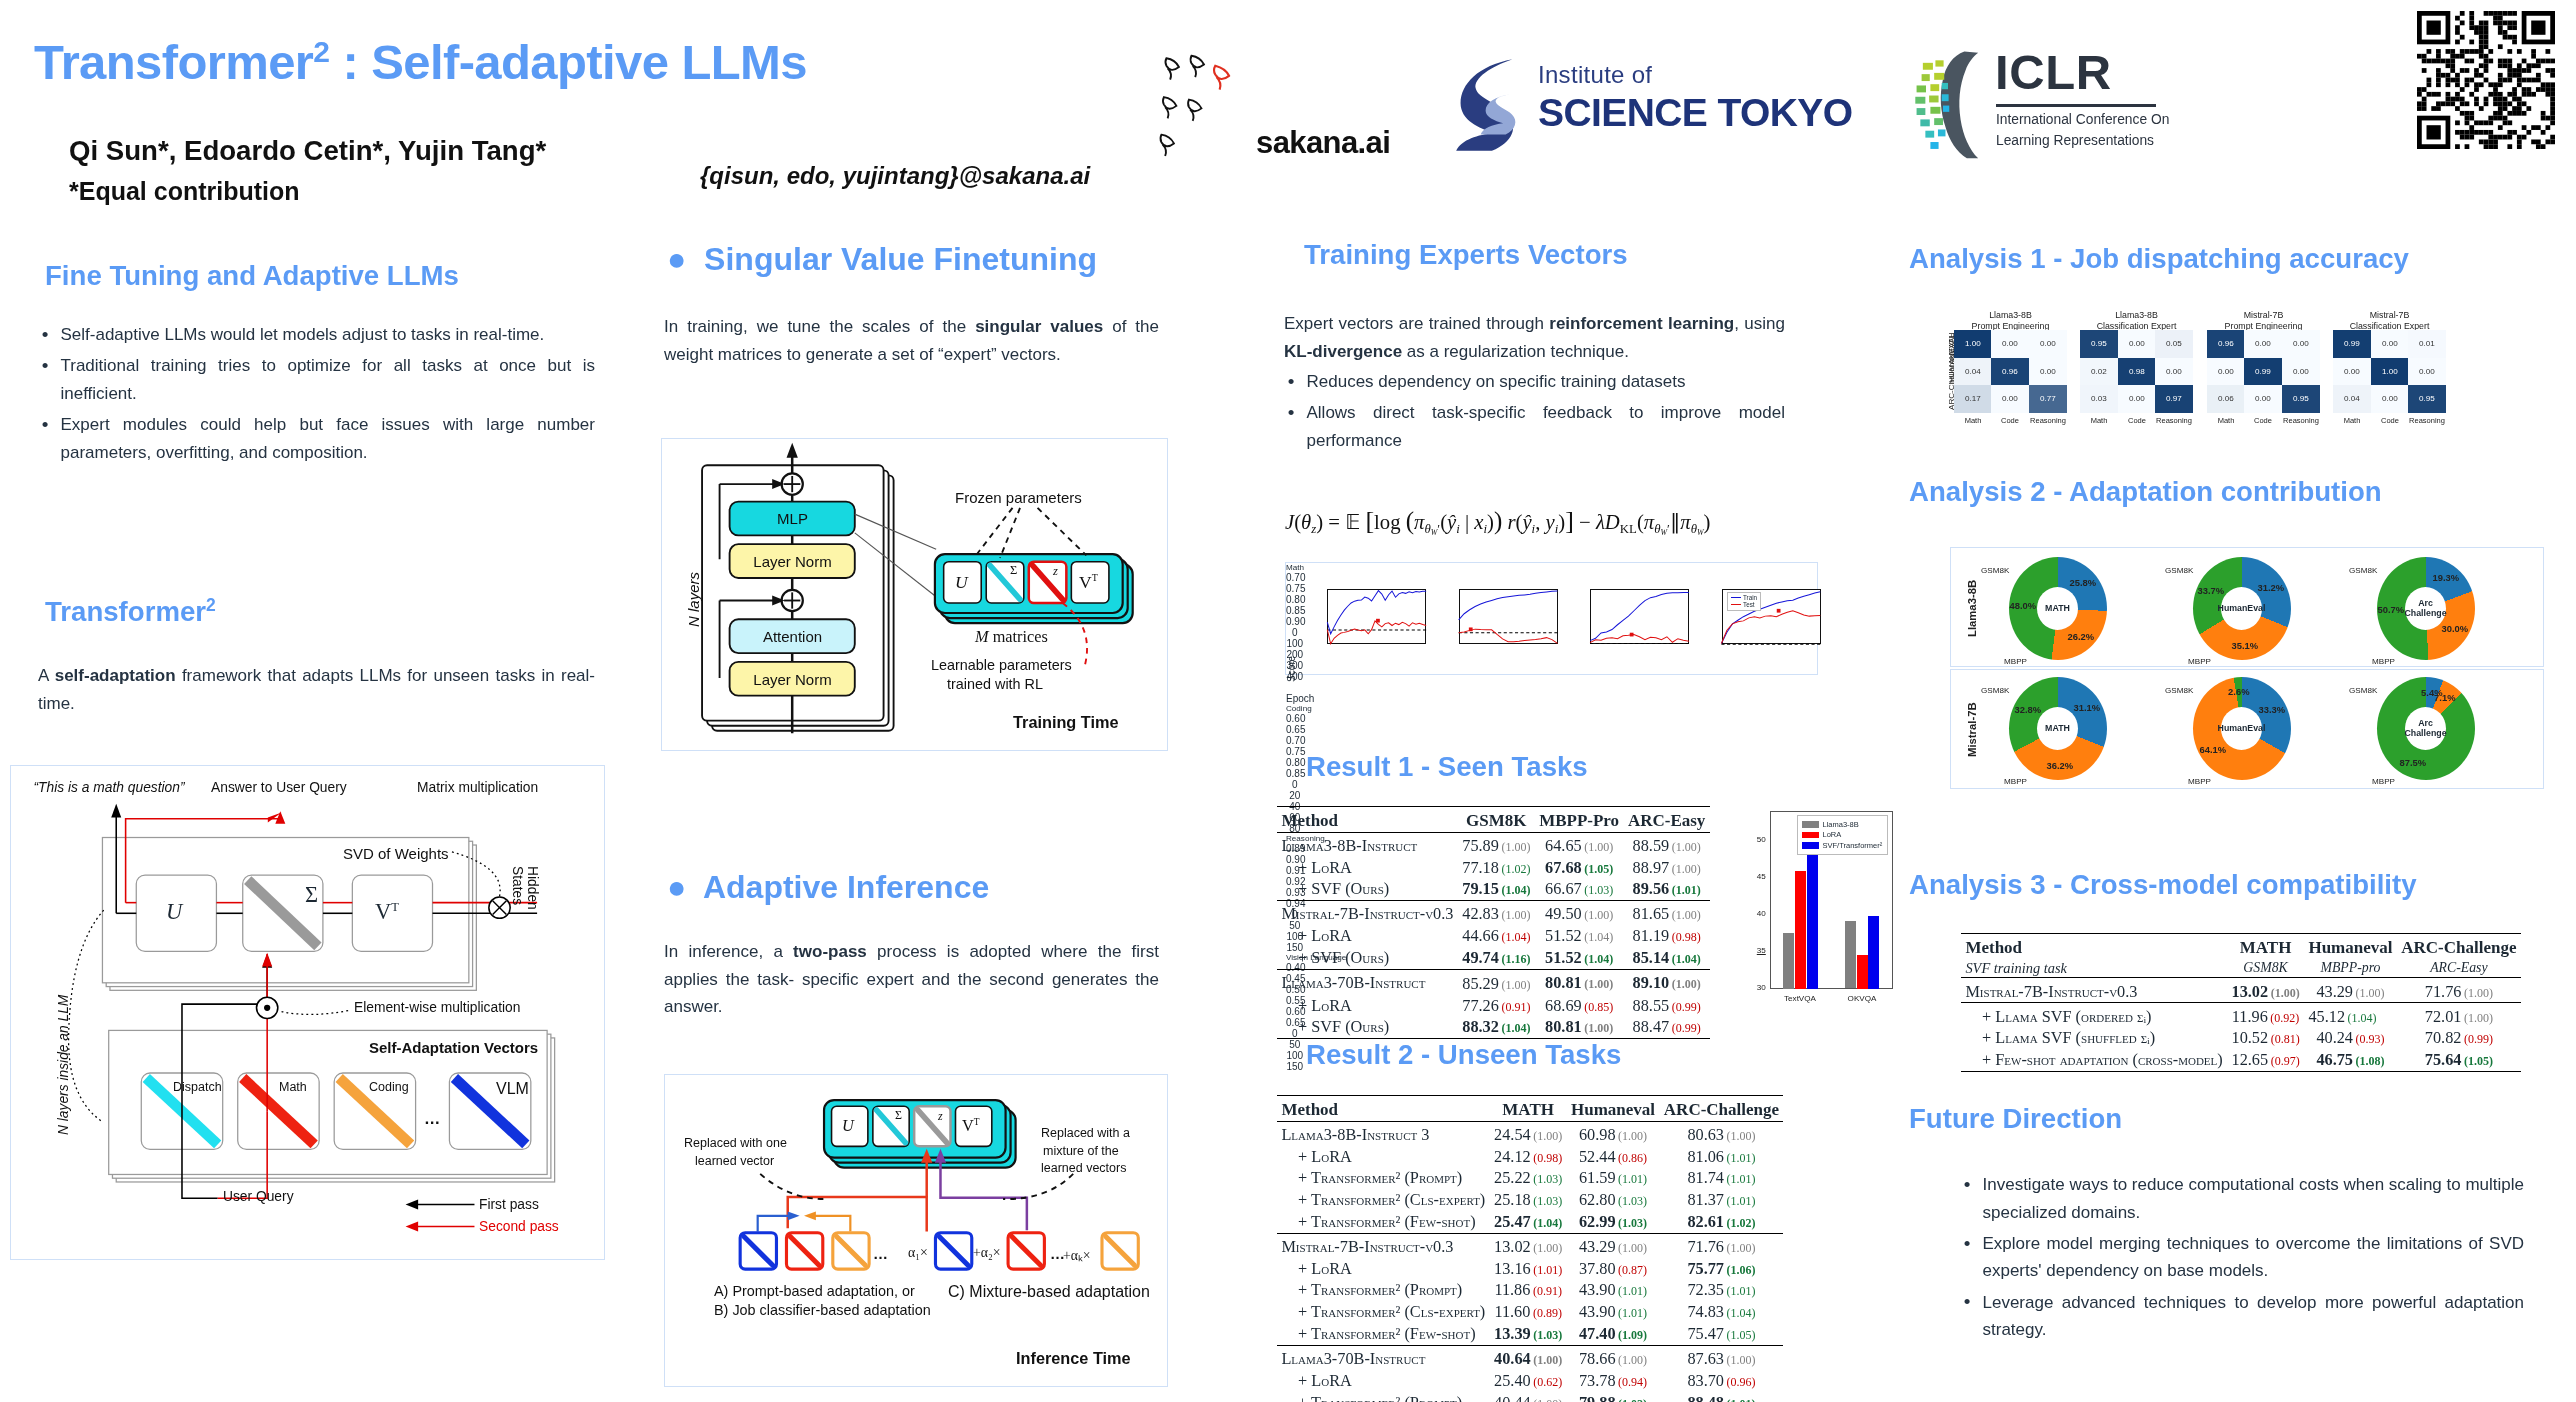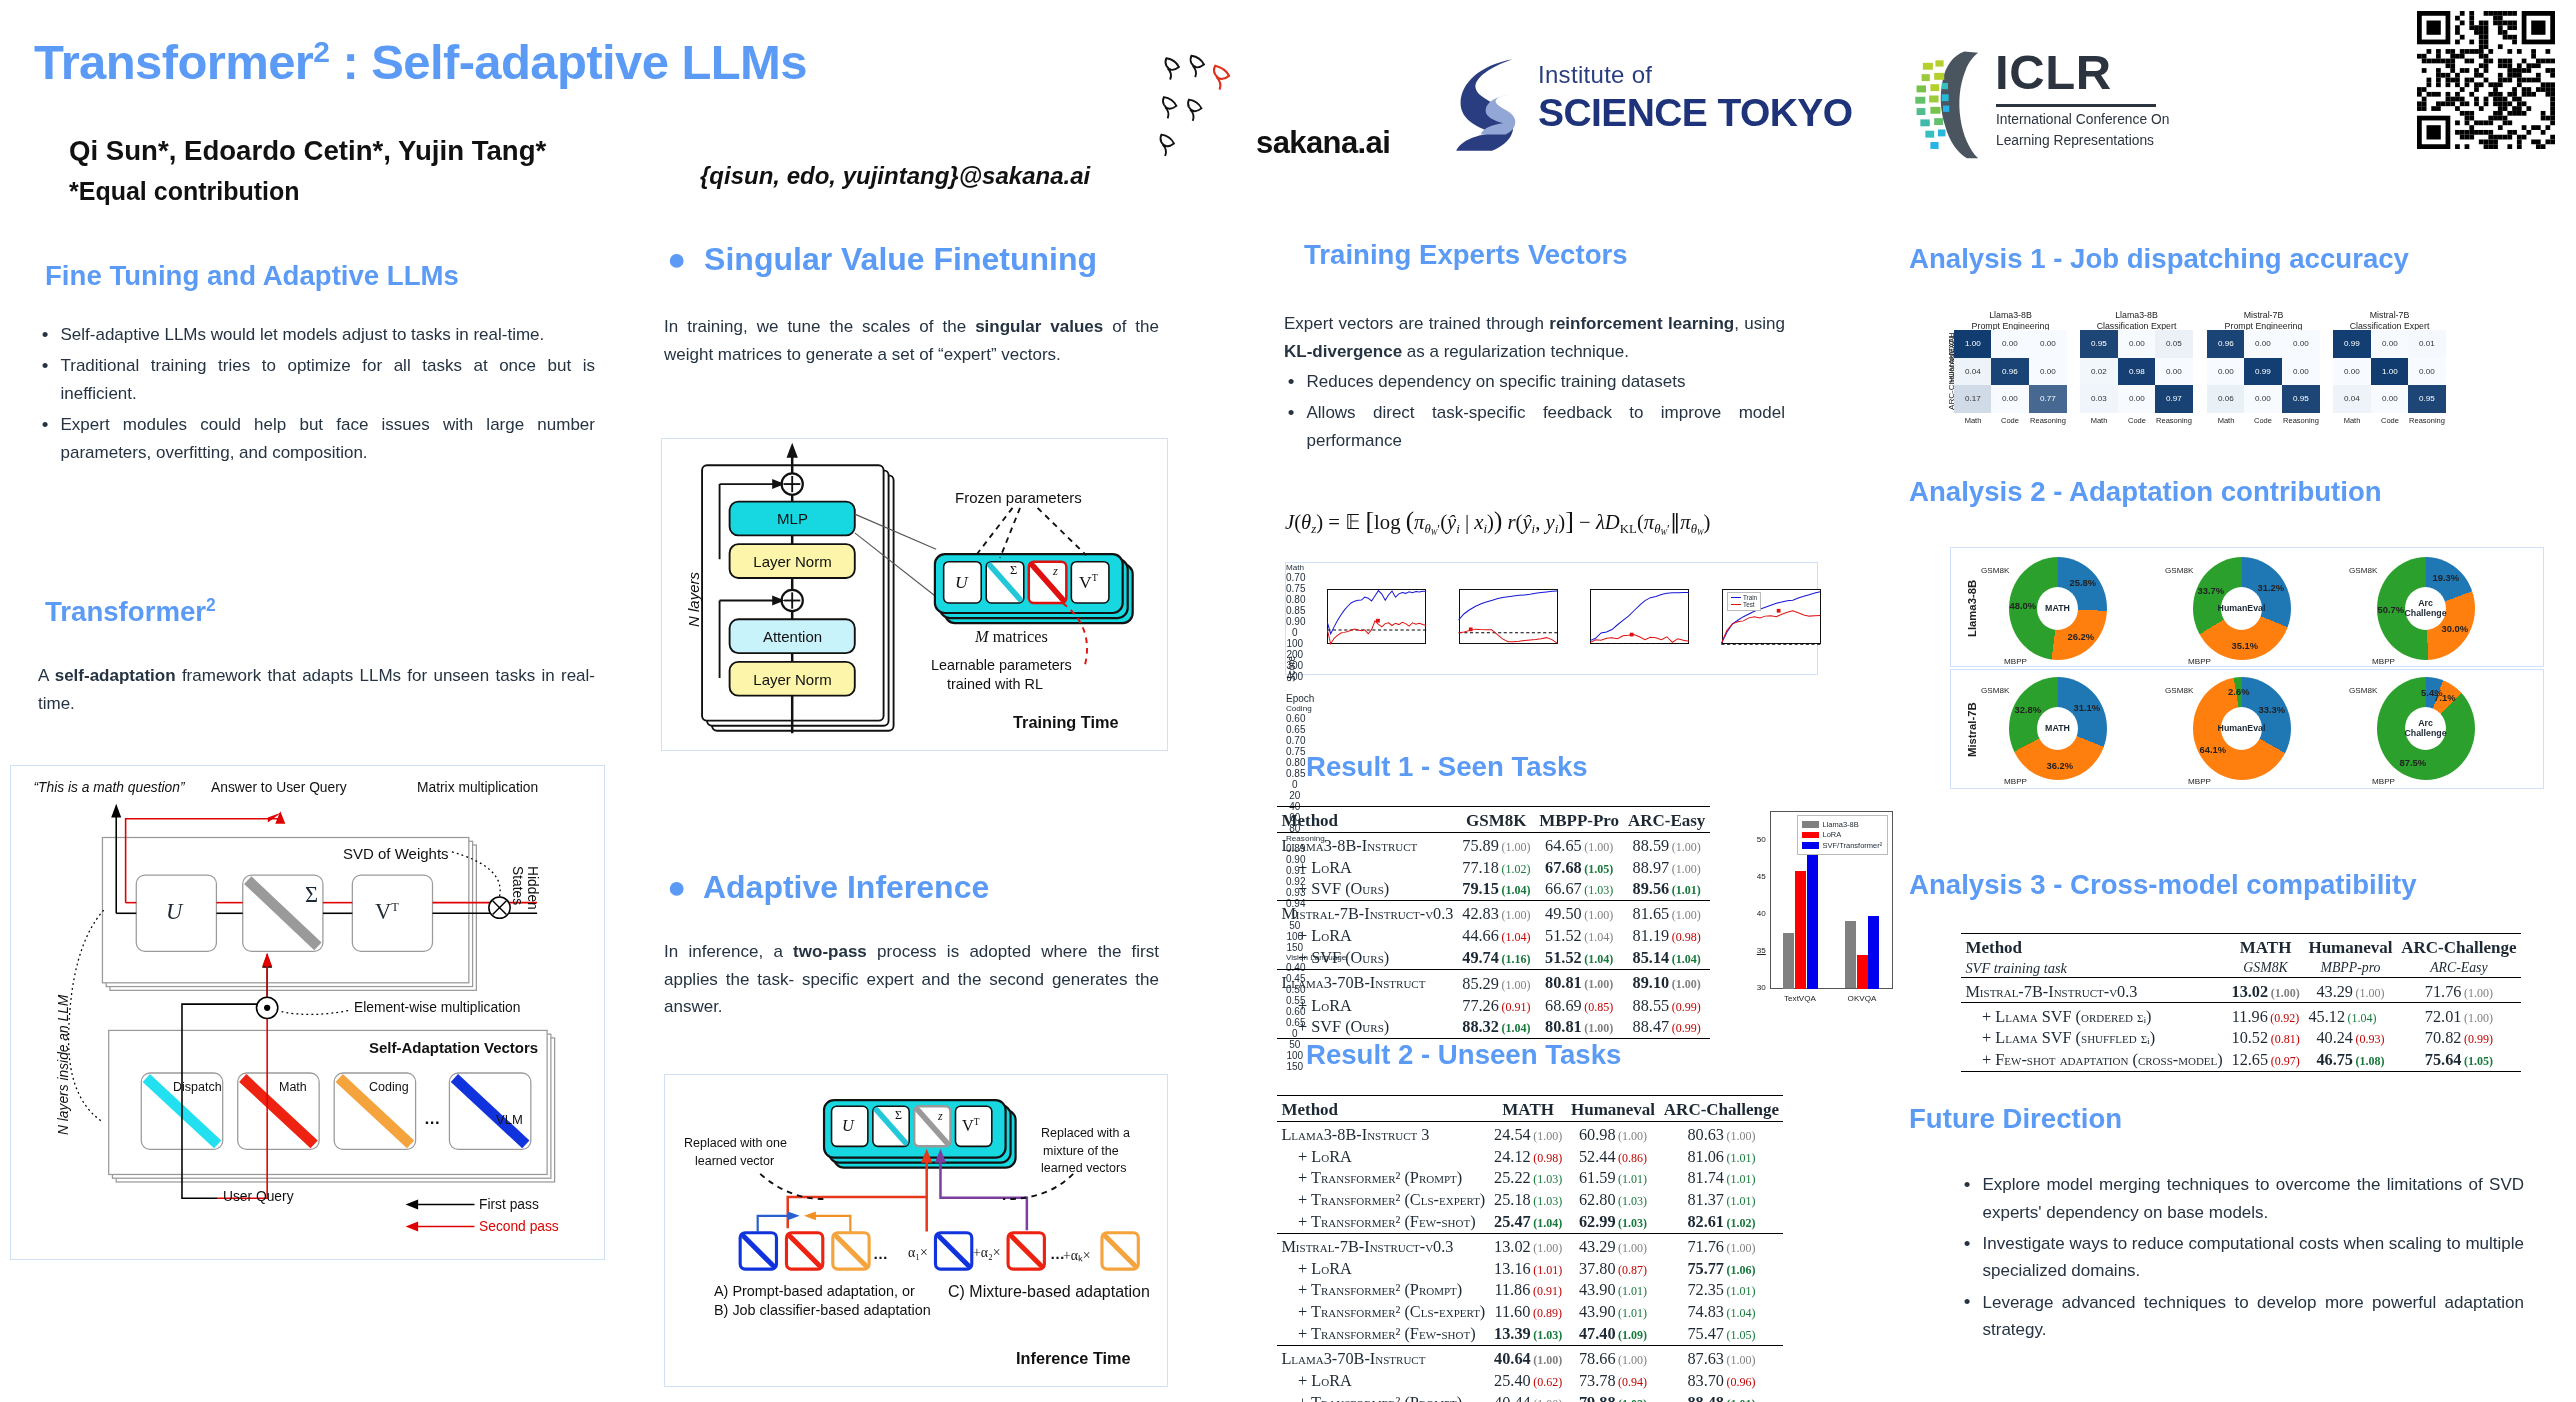--- a/index.html
+++ b/index.html
@@ -615,21 +615,21 @@
     <div class="lbl" style="left:358px; top:273px; font-size:15px; font-weight:bold;">Self-Adaptation Vectors</div>
     <div class="lbl" style="left:212px; top:423px; font-size:13.8px;">User Query</div>
     <div class="lbl" style="left:468px; top:431px; font-size:13.8px;">First pass</div>
     <div class="lbl" style="left:468px; top:453px; font-size:13.8px; color:#e00000;">Second pass</div>
     <div class="mlabel" style="left:155px; top:133px;">U</div>
     <div class="mlabel" style="left:294px; top:116px; font-style:normal;">Σ</div>
     <div class="mlabel" style="left:364px; top:133px; font-style:normal;"><span>V</span><sup style="font-size:12.5px;">T</sup></div>
     <div class="lbl" style="left:162px; top:314px; font-size:12.5px;">Dispatch</div>
     <div class="lbl" style="left:268px; top:314px; font-size:12.5px;">Math</div>
     <div class="lbl" style="left:358px; top:314px; font-size:12.5px;">Coding</div>
-    <div class="lbl" style="left:485px; top:314px; font-size:13px;margin-top:32px;">VLM</div>
+    <div class="lbl" style="left:485px; top:314px; font-size:16px;">VLM</div>
     <div class="lbl" style="left:413px; top:343px; font-size:16.3px; font-weight:bold;">…</div>
   </div>
 
   <div class="h-bullet" style="left:667px; top:241px;">
     <span class="dot">●</span>&nbsp; <span>Singular Value Finetuning</span>
   </div>
   <div class="body-txt" style="left:664px; top:313px; width:495px;">
     <span>In training, we tune the scales of the </span><b>singular values</b><span> of the weight matrices to generate a set of “expert” vectors.</span>
   </div>
 
@@ -1238,19 +1238,19 @@
           </tr>
           <tr>
             <td class="rule-top" colspan="4" style="height:1.3px;padding:0;"></td>
           </tr>
         </tbody>
       </table>
   </div>
 
   <div class="h-sec" style="left:1909px; top:1103px;">Future Direction</div>
   <ul class="bl body-txt" style="left:1960px; top:1171px; width:564px;">
+    <li>Investigate ways to reduce computational costs when scaling to multiple specialized domains.</li>
     <li>Explore model merging techniques to overcome the limitations of SVD experts' dependency on base models.</li>
-    <li>Investigate ways to reduce computational costs when scaling to multiple specialized domains.</li>
     <li>Leverage advanced techniques to develop more powerful adaptation strategy.</li>
   </ul>
 
 </div>
 
 
 </body></html>

